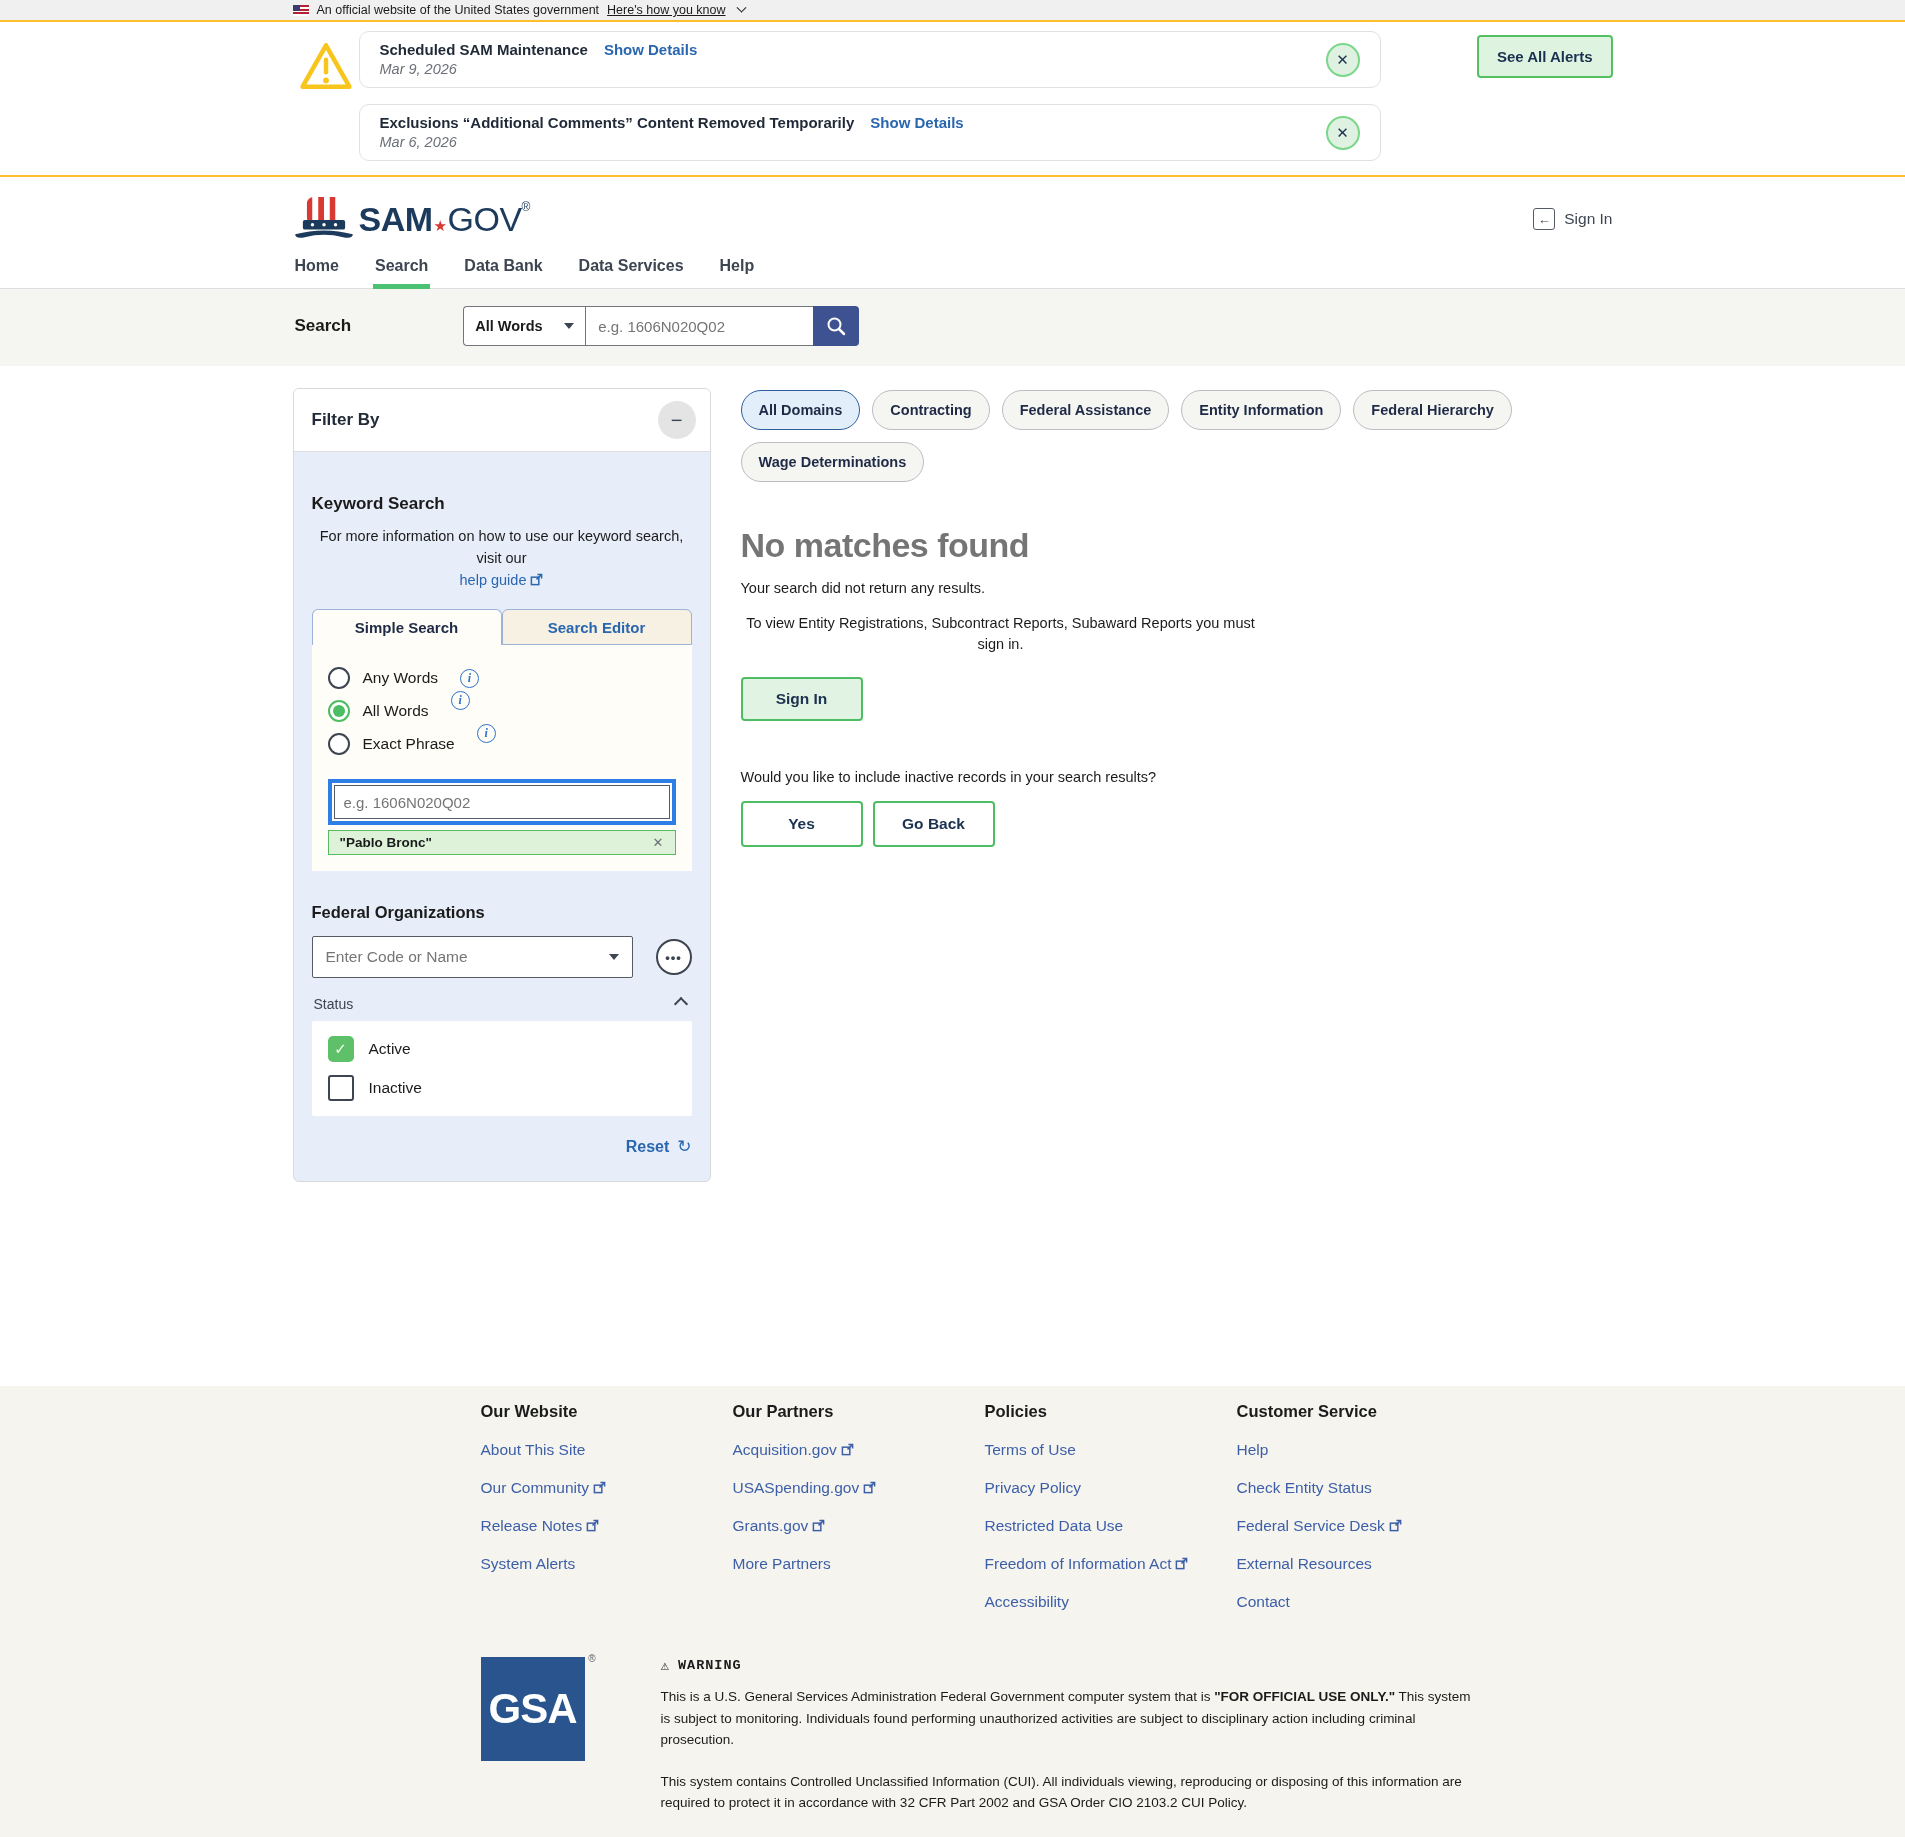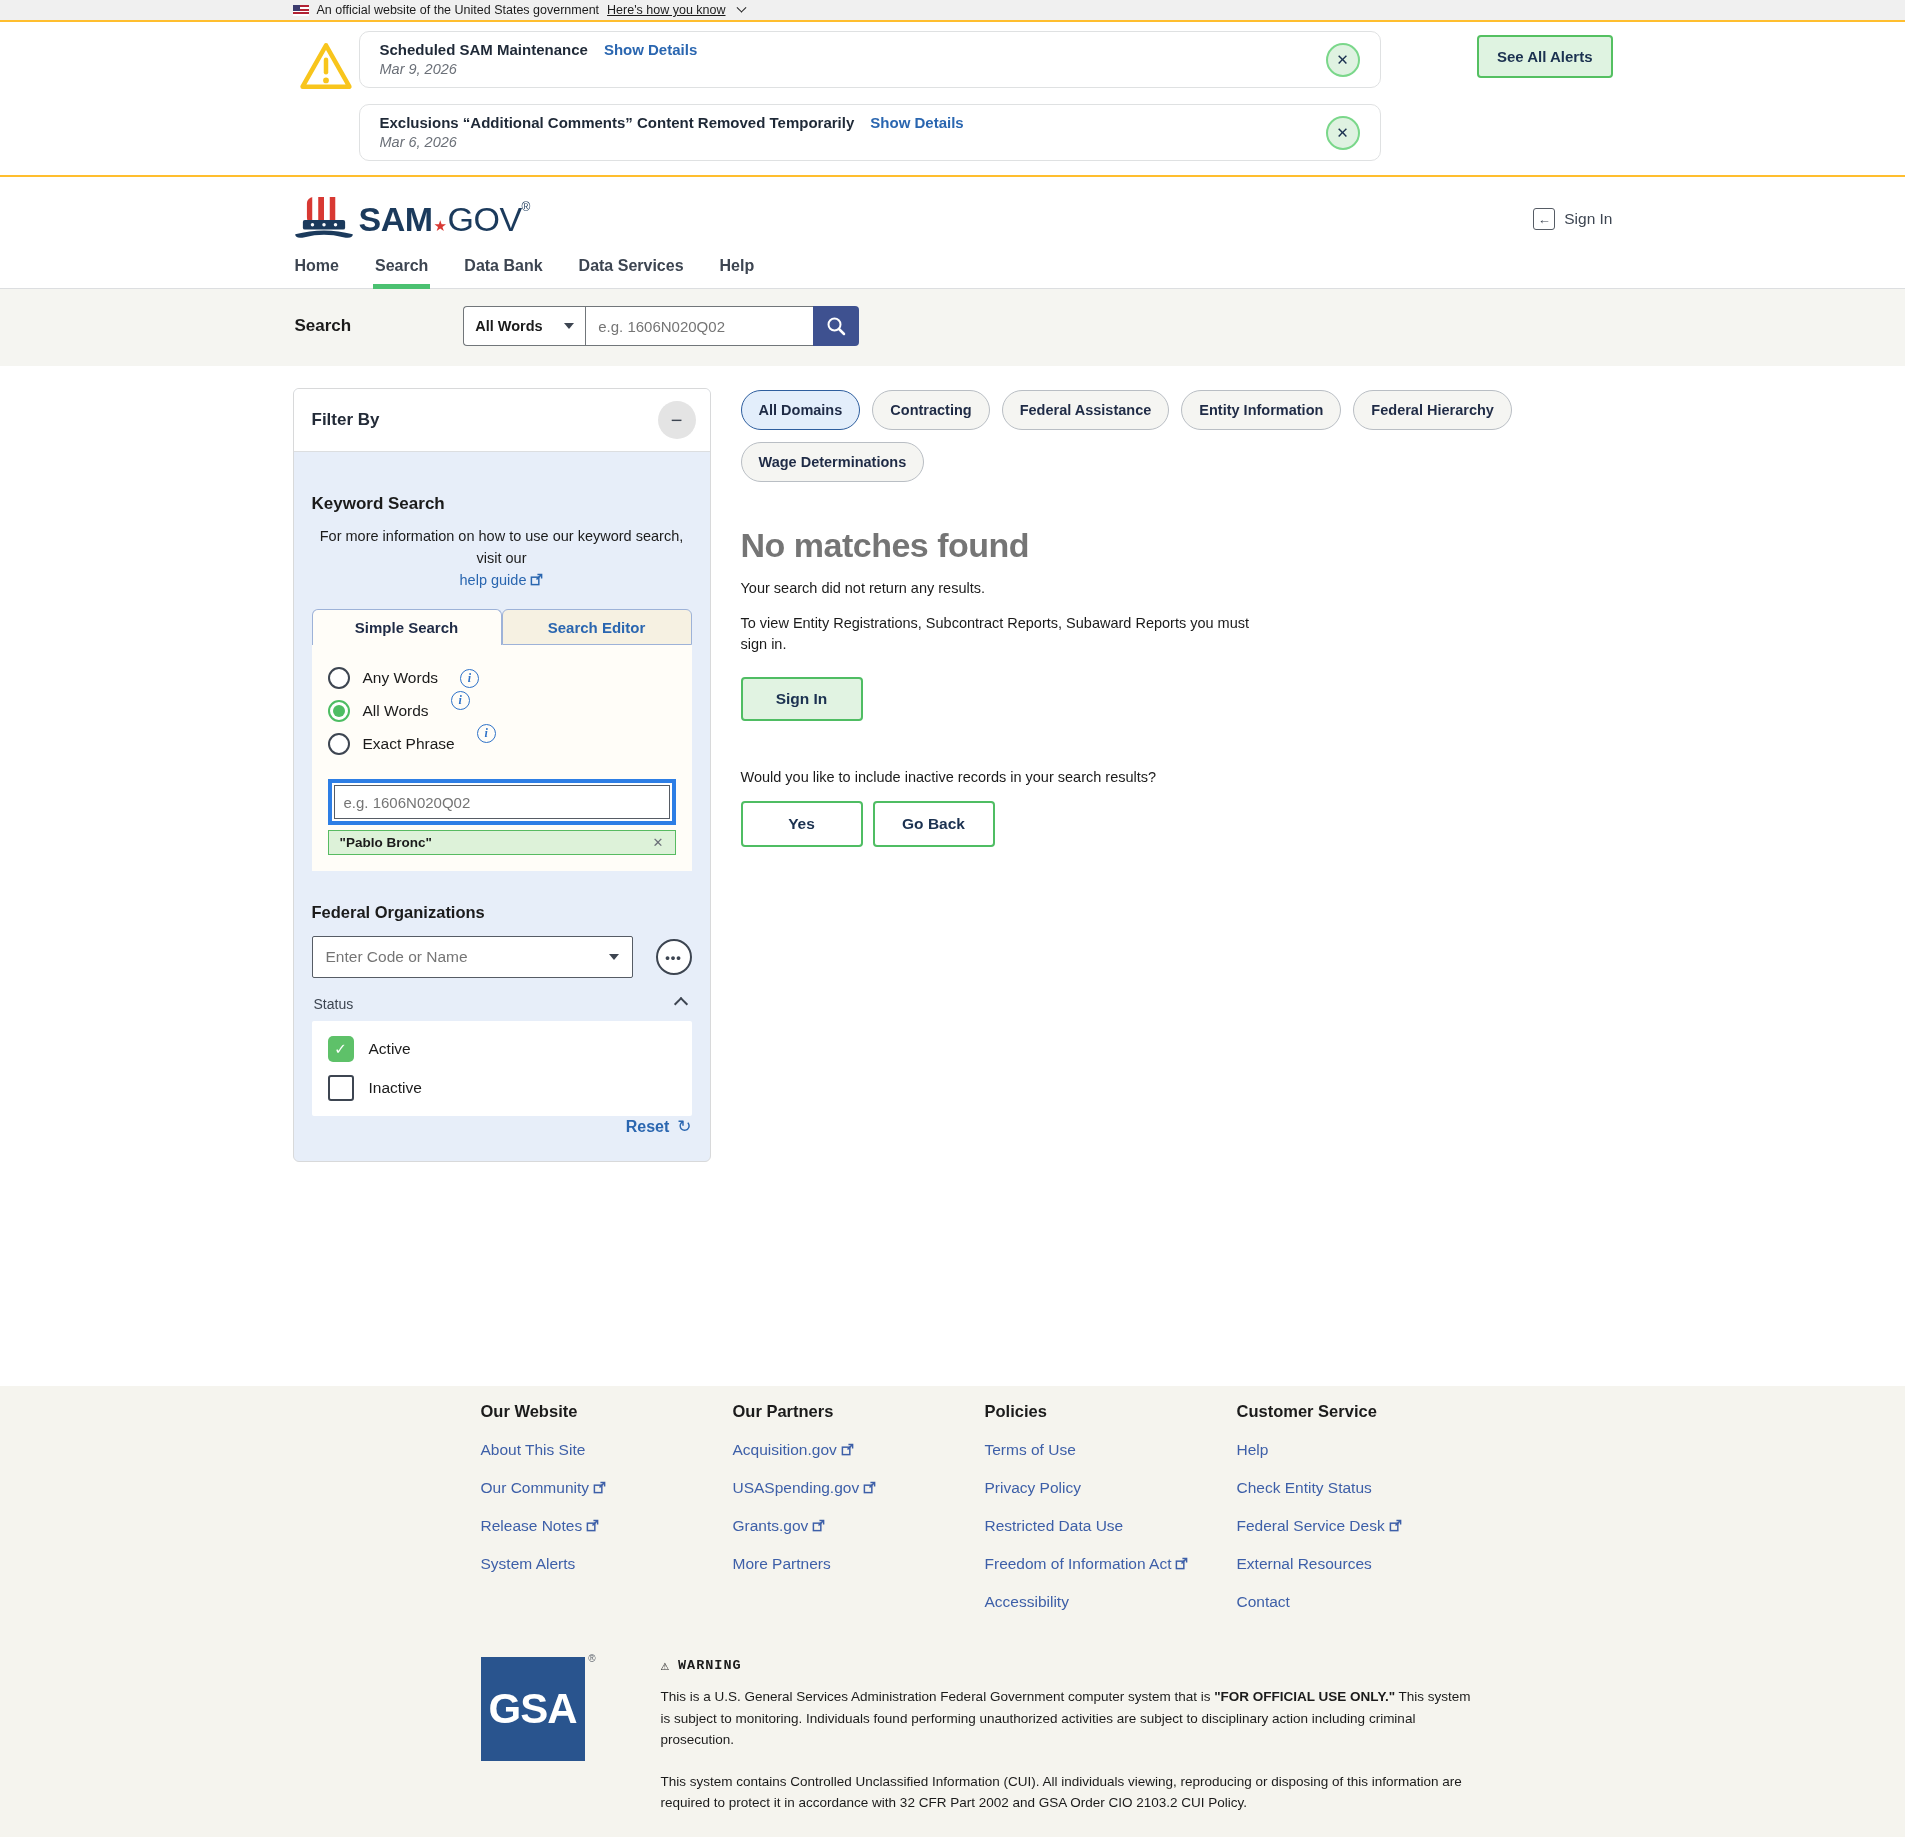--- a/index.html
+++ b/index.html
@@ -94,32 +94,32 @@
   .more-btn{width:36px;height:36px;border-radius:50%;background:#fff;border:2px solid #3d4551;display:flex;align-items:center;justify-content:center;font-size:13px;font-weight:700;color:#3d4551;letter-spacing:1px;box-sizing:border-box;cursor:pointer;flex:0 0 auto;}
   .status-row{display:flex;justify-content:space-between;align-items:center;margin-top:18px;padding:0 2px;cursor:pointer;}
   .status-label{font-size:14px;color:#3d4551;}
   .chev-up{width:8px;height:8px;border-top:2px solid #3d4551;border-right:2px solid #3d4551;transform:rotate(-45deg);margin-right:4px;}
   .status-box{margin-top:9px;background:#fff;border-radius:2px;padding:15px 16px;display:flex;flex-direction:column;gap:13px;}
   .cb-row{display:flex;align-items:center;gap:15px;cursor:pointer;}
   .cb{width:26px;height:26px;box-sizing:border-box;flex:0 0 auto;}
   .cb.on{background:#5ec169;border-radius:5px;display:flex;align-items:center;justify-content:center;color:#fff;font-weight:700;font-size:15px;}
   .cb.off{background:#fff;border:2px solid #3d4551;border-radius:3px;}
   .cb-label{font-size:15.5px;}
-  .reset-row{display:flex;justify-content:flex-end;}
+  .reset-row{margin-top:20px;display:flex;justify-content:flex-end;}
   .reset{display:inline-flex;align-items:center;gap:8px;color:#2a66b0;font-weight:700;font-size:16px;cursor:pointer;}
   .reset-ic{font-size:17px;font-weight:400;}
 
   
   .results{flex:1;padding-top:2px;}
   .domain-chips{display:flex;gap:12px;flex-wrap:wrap;}
   .dchip{height:40px;padding:0 17px;border-radius:20px;display:flex;align-items:center;font-weight:700;font-size:14.5px;color:#1f2b46;background:#f5f5f2;border:1px solid #b9bec4;box-sizing:border-box;cursor:pointer;}
   .dchip.active{background:#e3eefb;border:1.5px solid #2e5e9e;}
   .nomatch{font-size:34px;font-weight:700;color:#757575;margin-top:44px;letter-spacing:-.5px;}
   .res-p{font-size:14.5px;margin-top:15px;}
-  .res-p2{font-size:14.5px;margin-top:17px;width:520px;line-height:1.45;}
+  .res-p2{font-size:14.5px;margin-top:17px;width:520px;line-height:1.45;text-align:center;}
   .btn-green{background:#e1f3e2;border:2px solid #4fbd63;border-radius:4px;width:122px;height:44px;font-weight:700;font-size:15.5px;color:#1b3150;cursor:pointer;font-family:inherit;}
   .btn-outline{background:#fff;border:2px solid #4fbd63;border-radius:4px;width:122px;height:46px;font-weight:700;font-size:15.5px;color:#1b3150;cursor:pointer;font-family:inherit;}
   .signin-btn{margin-top:22px;}
   .question{font-size:14.5px;margin-top:48px;}
   .yn-row{display:flex;gap:10px;margin-top:16px;}
 
   
   .footer{background:#f5f4ee;padding-top:16px;}
   .footer-inner{width:1320px;margin:0 auto;padding-left:188px;box-sizing:border-box;}
   .fcols{display:flex;}

